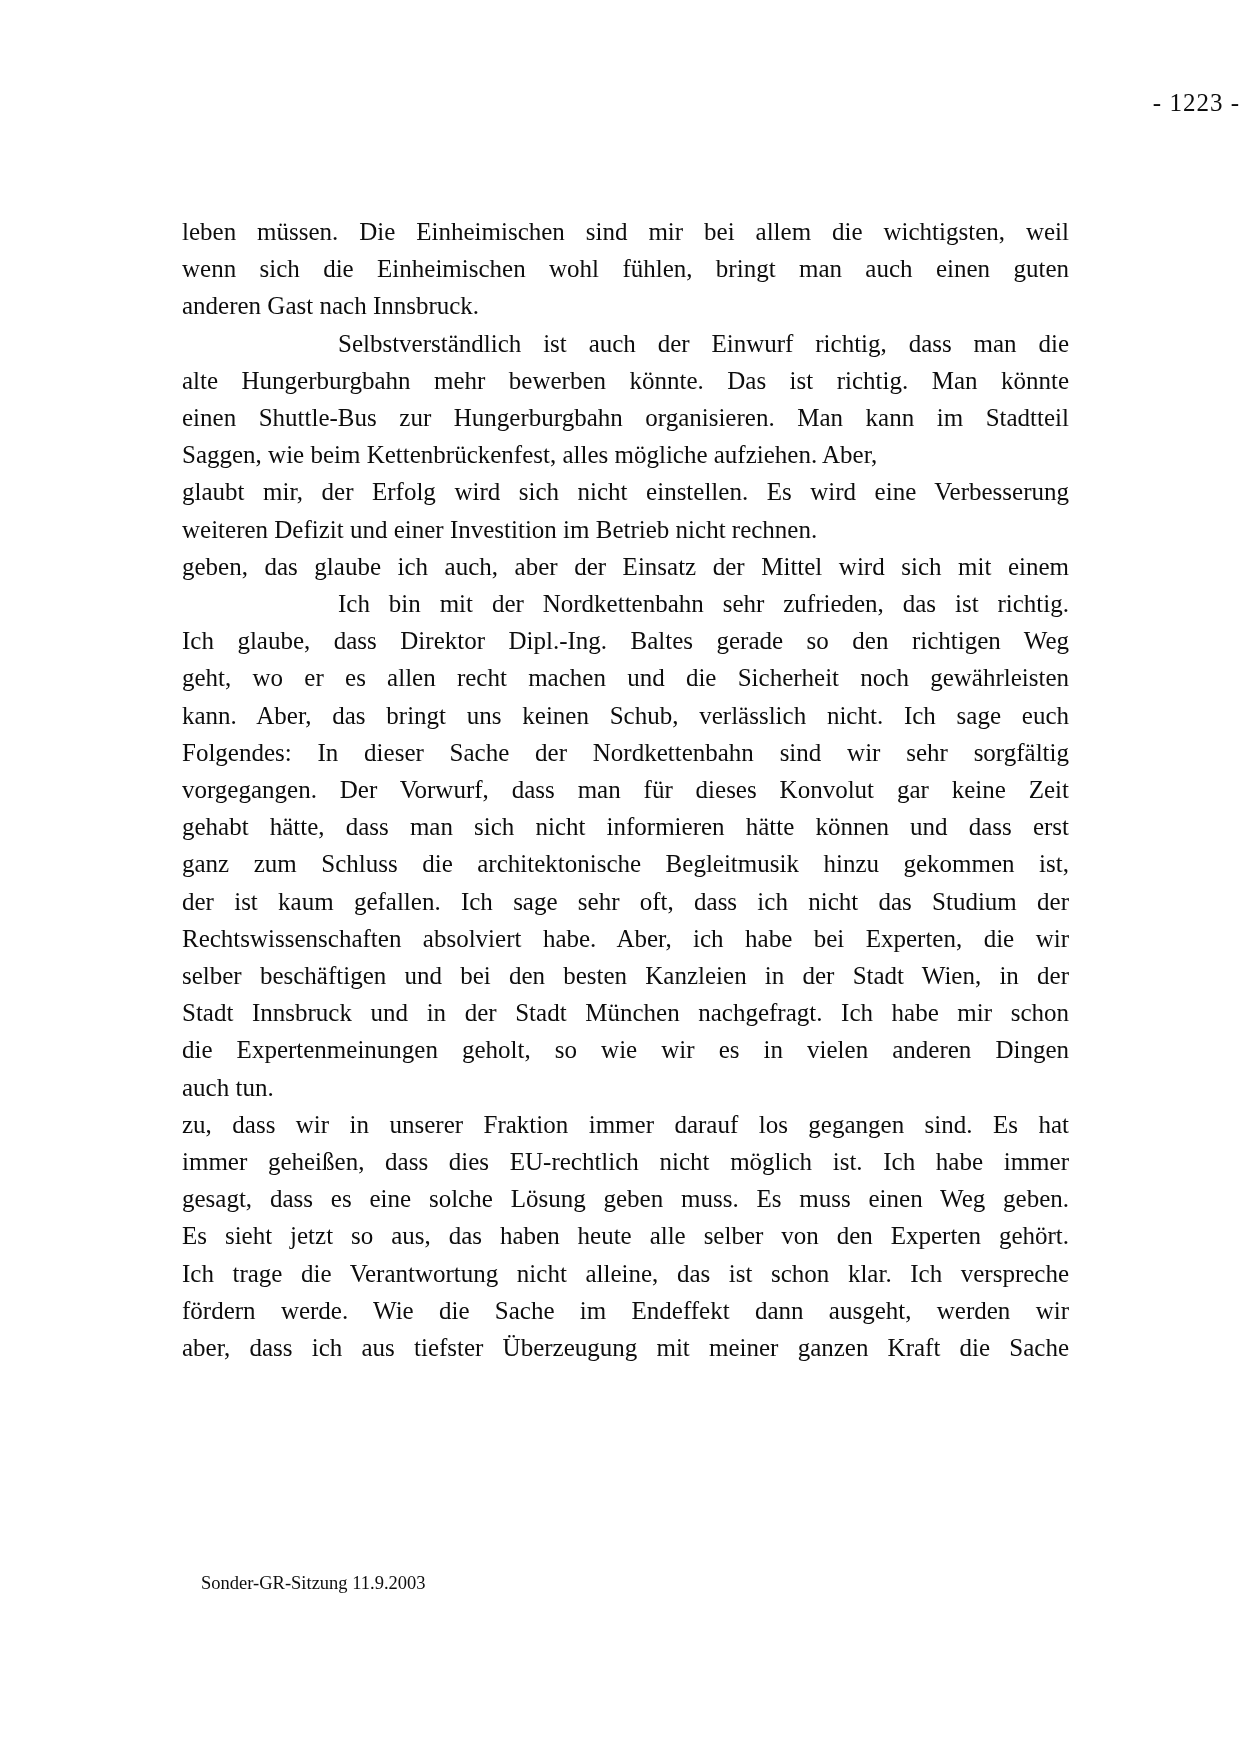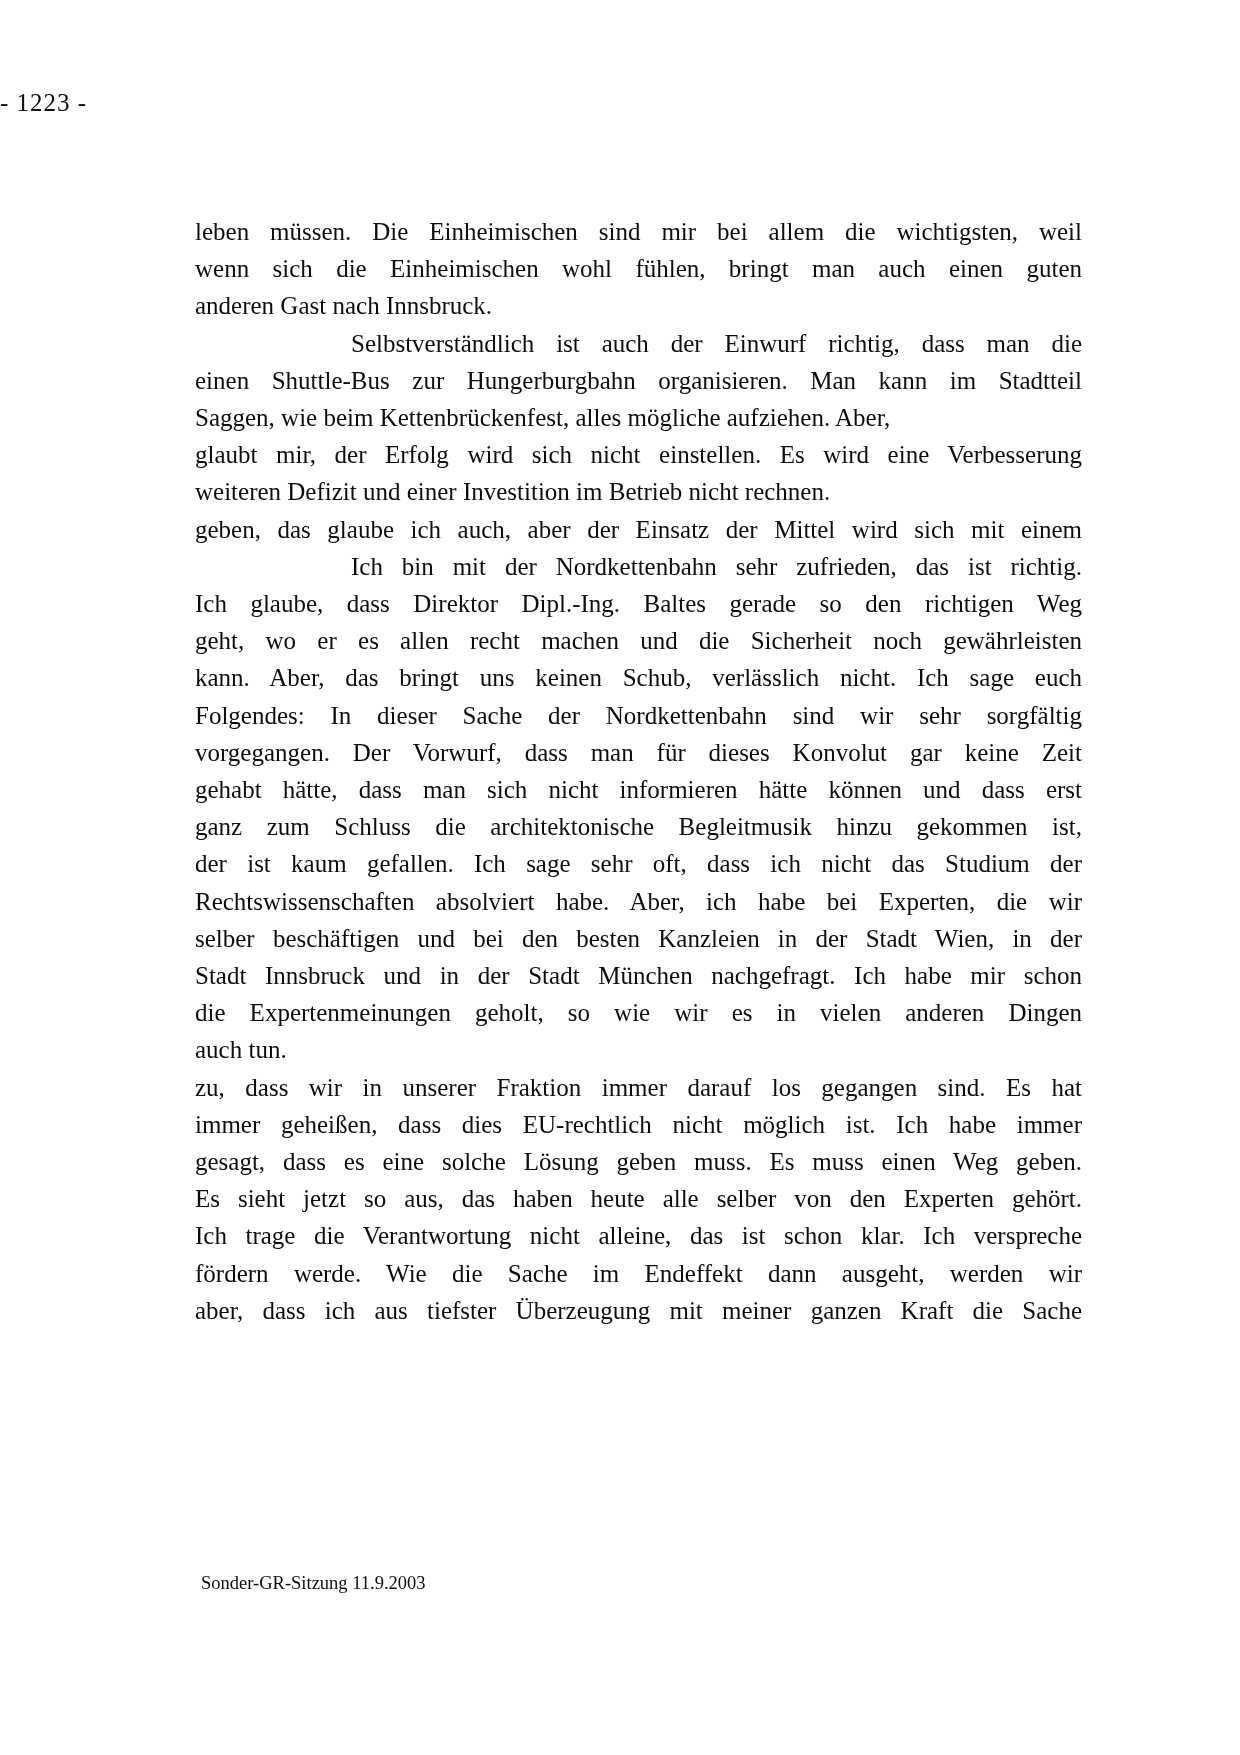--- a/index.html
+++ b/index.html
@@ -14,30 +14,30 @@
     background: #ffffff;
     overflow: hidden;
     font-family: "Liberation Serif", "DejaVu Serif", serif;
     color: #0d0d0d;
   }
   .page-number {
     position: absolute;
     top: 88px;
     left: 0;
     width: 1240px;
-    text-align: left;
+    text-align: right;
     font-size: 25px;
     line-height: 30px;
     letter-spacing: 1px;
     white-space: pre;
   }
   .text-body {
     position: absolute;
     top: 213px;
-    left: 195px;
+    left: 182px;
     width: 887px;
     font-size: 25px;
     line-height: 37.2px;
   }
   .paragraph {
     margin: 0;
     padding: 0;
   }
   .line {
     text-align: justify;
@@ -66,20 +66,21 @@
   <div class="page-number">- 1223 -</div>
 
   <div class="text-body">
       <div class="paragraph">
         <div class="line just">leben müssen. Die Einheimischen sind mir bei allem die wichtigsten, weil</div>
         <div class="line just">wenn sich die Einheimischen wohl fühlen, bringt man auch einen guten</div>
         <div class="line">anderen Gast nach Innsbruck.</div>
       </div>
       <div class="paragraph">
         <div class="line just first-indent">Selbstverständlich ist auch der Einwurf richtig, dass man die</div>
+        <div class="line just">alte Hungerburgbahn mehr bewerben könnte. Das ist richtig. Man könnte</div>
         <div class="line just">einen Shuttle-Bus zur Hungerburgbahn organisieren. Man kann im Stadtteil</div>
         <div class="line">Saggen, wie beim Kettenbrückenfest, alles mögliche aufziehen. Aber,</div>
         <div class="line just">glaubt mir, der Erfolg wird sich nicht einstellen. Es wird eine Verbesserung</div>
         <div class="line">weiteren Defizit und einer Investition im Betrieb nicht rechnen.</div>
         <div class="line just">geben, das glaube ich auch, aber der Einsatz der Mittel wird sich mit einem</div>
       </div>
       <div class="paragraph">
         <div class="line just first-indent">Ich bin mit der Nordkettenbahn sehr zufrieden, das ist richtig.</div>
         <div class="line just">Ich glaube, dass Direktor Dipl.-Ing. Baltes gerade so den richtigen Weg</div>
         <div class="line just">geht, wo er es allen recht machen und die Sicherheit noch gewährleisten</div>

